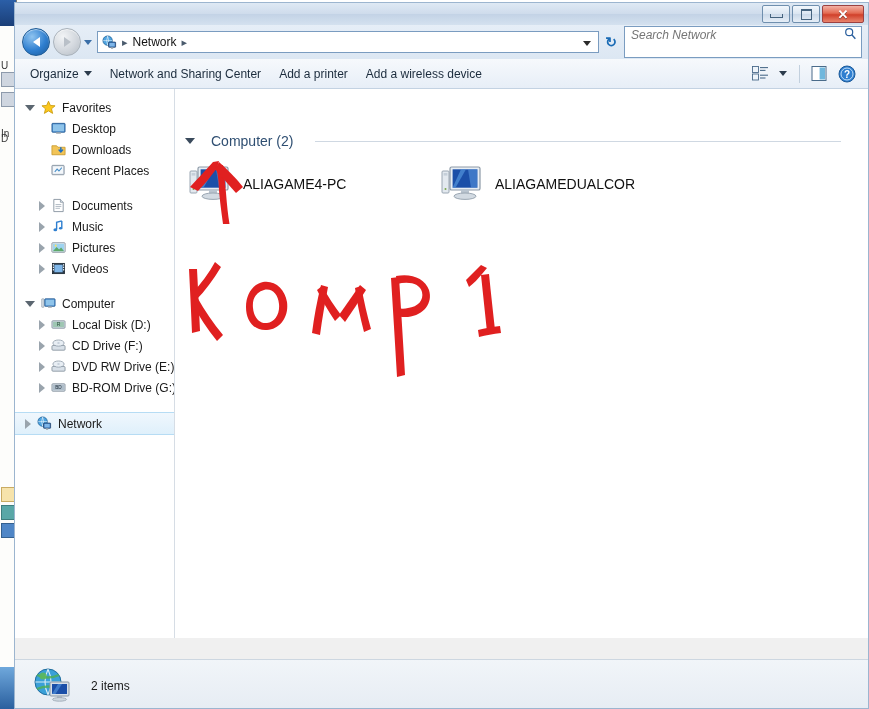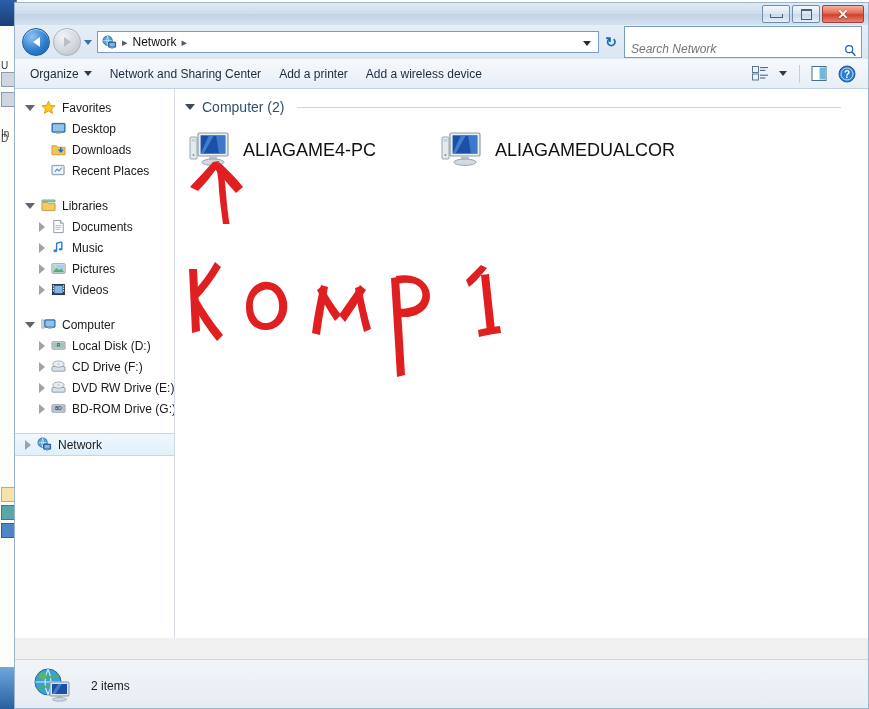--- a/index.html
+++ b/index.html
@@ -221,21 +221,21 @@
     color: #1a6bb5;
     font-size: 14px;
     font-weight: bold;
     line-height: 1;
   }
   .searchbox {
     width: 238px; height: 32px;
     background: #ffffff;
     border: 1px solid #7a9cc0;
     display: flex;
-    align-items: flex-end;
+    align-items: flex-start;
     padding: 0 4px;
     box-sizing: border-box;
     margin-left: 2px;
     flex: 0 0 auto;
   }
   .searchbox input {
     border: none;
     outline: none;
     flex: 1;
     font-family: "Liberation Sans", sans-serif;
@@ -352,21 +352,22 @@
   .content {
     flex: 1 1 auto;
     background: #ffffff;
     position: relative;
     overflow: hidden;
   }
   .grp-header {
     display: flex;
     align-items: center;
     padding: 10px 27px 0 10px;
-    gap: 7px;
+    gap: 16px;
+    margin-top: 34px;
   }
   .grp-tri {
     width: 0; height: 0;
     border-left: 5px solid transparent;
     border-right: 5px solid transparent;
     border-top: 6px solid #3a4a5c;
   }
   .grp-title {
     font-size: 14px;
     color: #2f4f72;
@@ -381,21 +382,21 @@
     display: flex;
     padding: 14px 0 0 14px;
   }
   .item {
     display: flex;
     align-items: center;
     gap: 8px;
     width: 252px;
   }
   .item-label {
-    font-size: 18px;
+    font-size: 14px;
     color: #111111;
     white-space: nowrap;
   }
   .annotation {
     position: absolute;
     left: 0; top: 60px;
     width: 500px; height: 260px;
     pointer-events: none;
   }
 
@@ -578,30 +579,20 @@
                 <rect x="1" y="2.5" width="13" height="10" rx="0.8" fill="#d4dde6" stroke="#7e8b98" stroke-width="0.9"></rect>
                 <rect x="2.2" y="3.7" width="10.6" height="7.6" fill="#f4f7fa"></rect>
                 <path d="M4 9.5 L6.5 6.5 L8.5 8.5 L11.5 5" stroke="#4a90c9" stroke-width="1.1" fill="none"></path>
               </svg>
             </div>
             <span class="tree-label">Recent Places</span>
           </div>
         </div>
 
         <div class="tree-group">
-          <div class="tree-row">
-            <div class="exp-open"></div>
-            <div class="tree-ico">
-              <svg width="15" height="15" viewBox="0 0 16 16">
-                <rect x="1" y="2" width="14" height="2.2" rx="0.5" fill="#8fd0a8" stroke="#5d9e77" stroke-width="0.7"></rect>
-                <path d="M1 4.6 h6 l1.3 1.4 H15 V13.4 H1 Z" fill="#f0c96a" stroke="#bd9634" stroke-width="0.9"></path>
-              </svg>
-            </div>
-            <span class="tree-label">Libraries</span>
-          </div>
 
           <div class="tree-row child">
             <div class="exp-closed"></div>
             <div class="tree-ico">
               <svg width="15" height="15" viewBox="0 0 16 16">
                 <path d="M3 1.5 h7 l3 3 v10 H3 Z" fill="#ffffff" stroke="#7f8c99" stroke-width="0.9"></path>
                 <path d="M10 1.5 v3 h3" fill="#dfe6ed" stroke="#7f8c99" stroke-width="0.8"></path>
                 <line x1="4.8" y1="7" x2="11" y2="7" stroke="#9aa6b2" stroke-width="0.8"></line>
                 <line x1="4.8" y1="9" x2="11" y2="9" stroke="#9aa6b2" stroke-width="0.8"></line>
                 <line x1="4.8" y1="11" x2="9.5" y2="11" stroke="#9aa6b2" stroke-width="0.8"></line>

